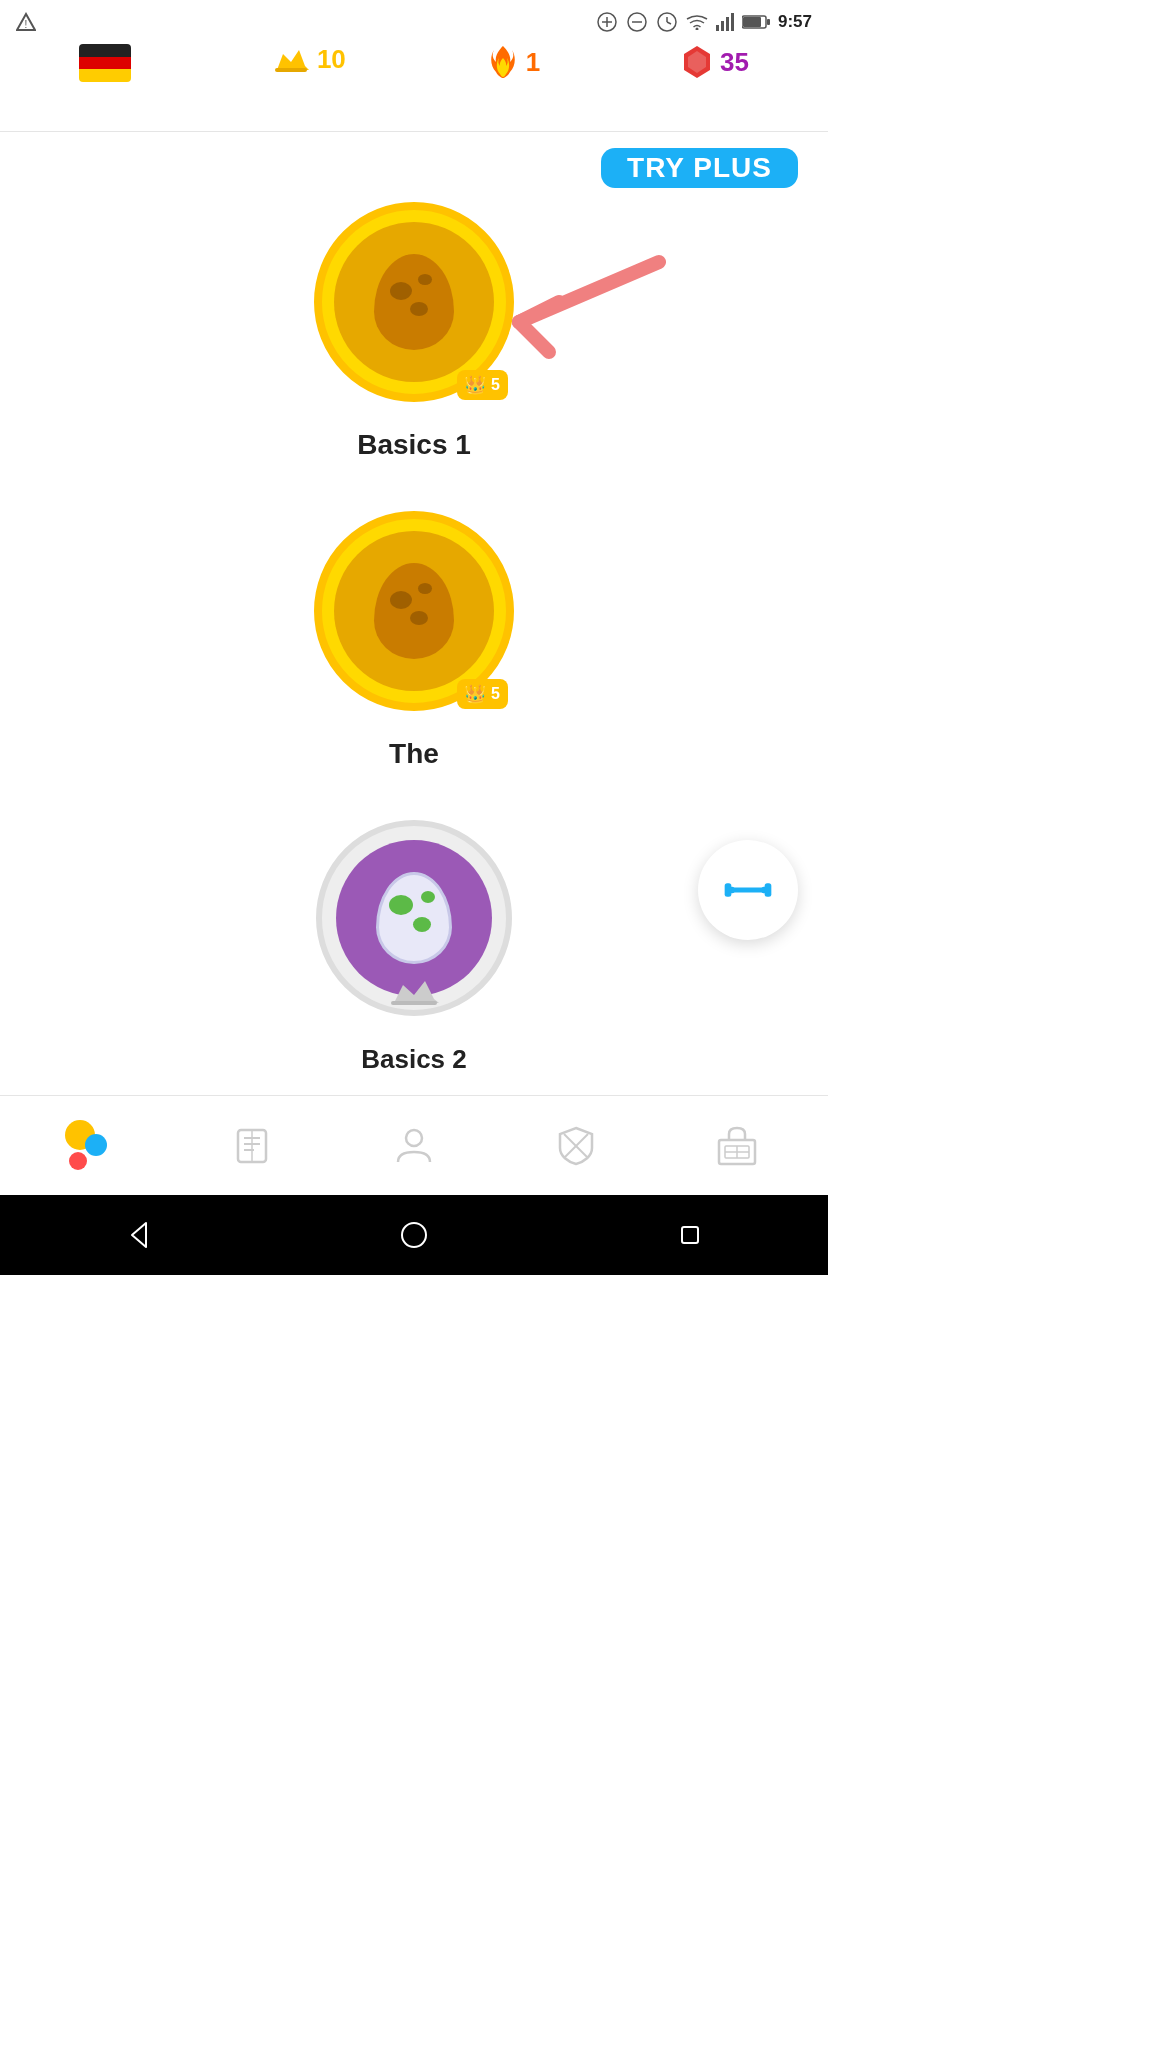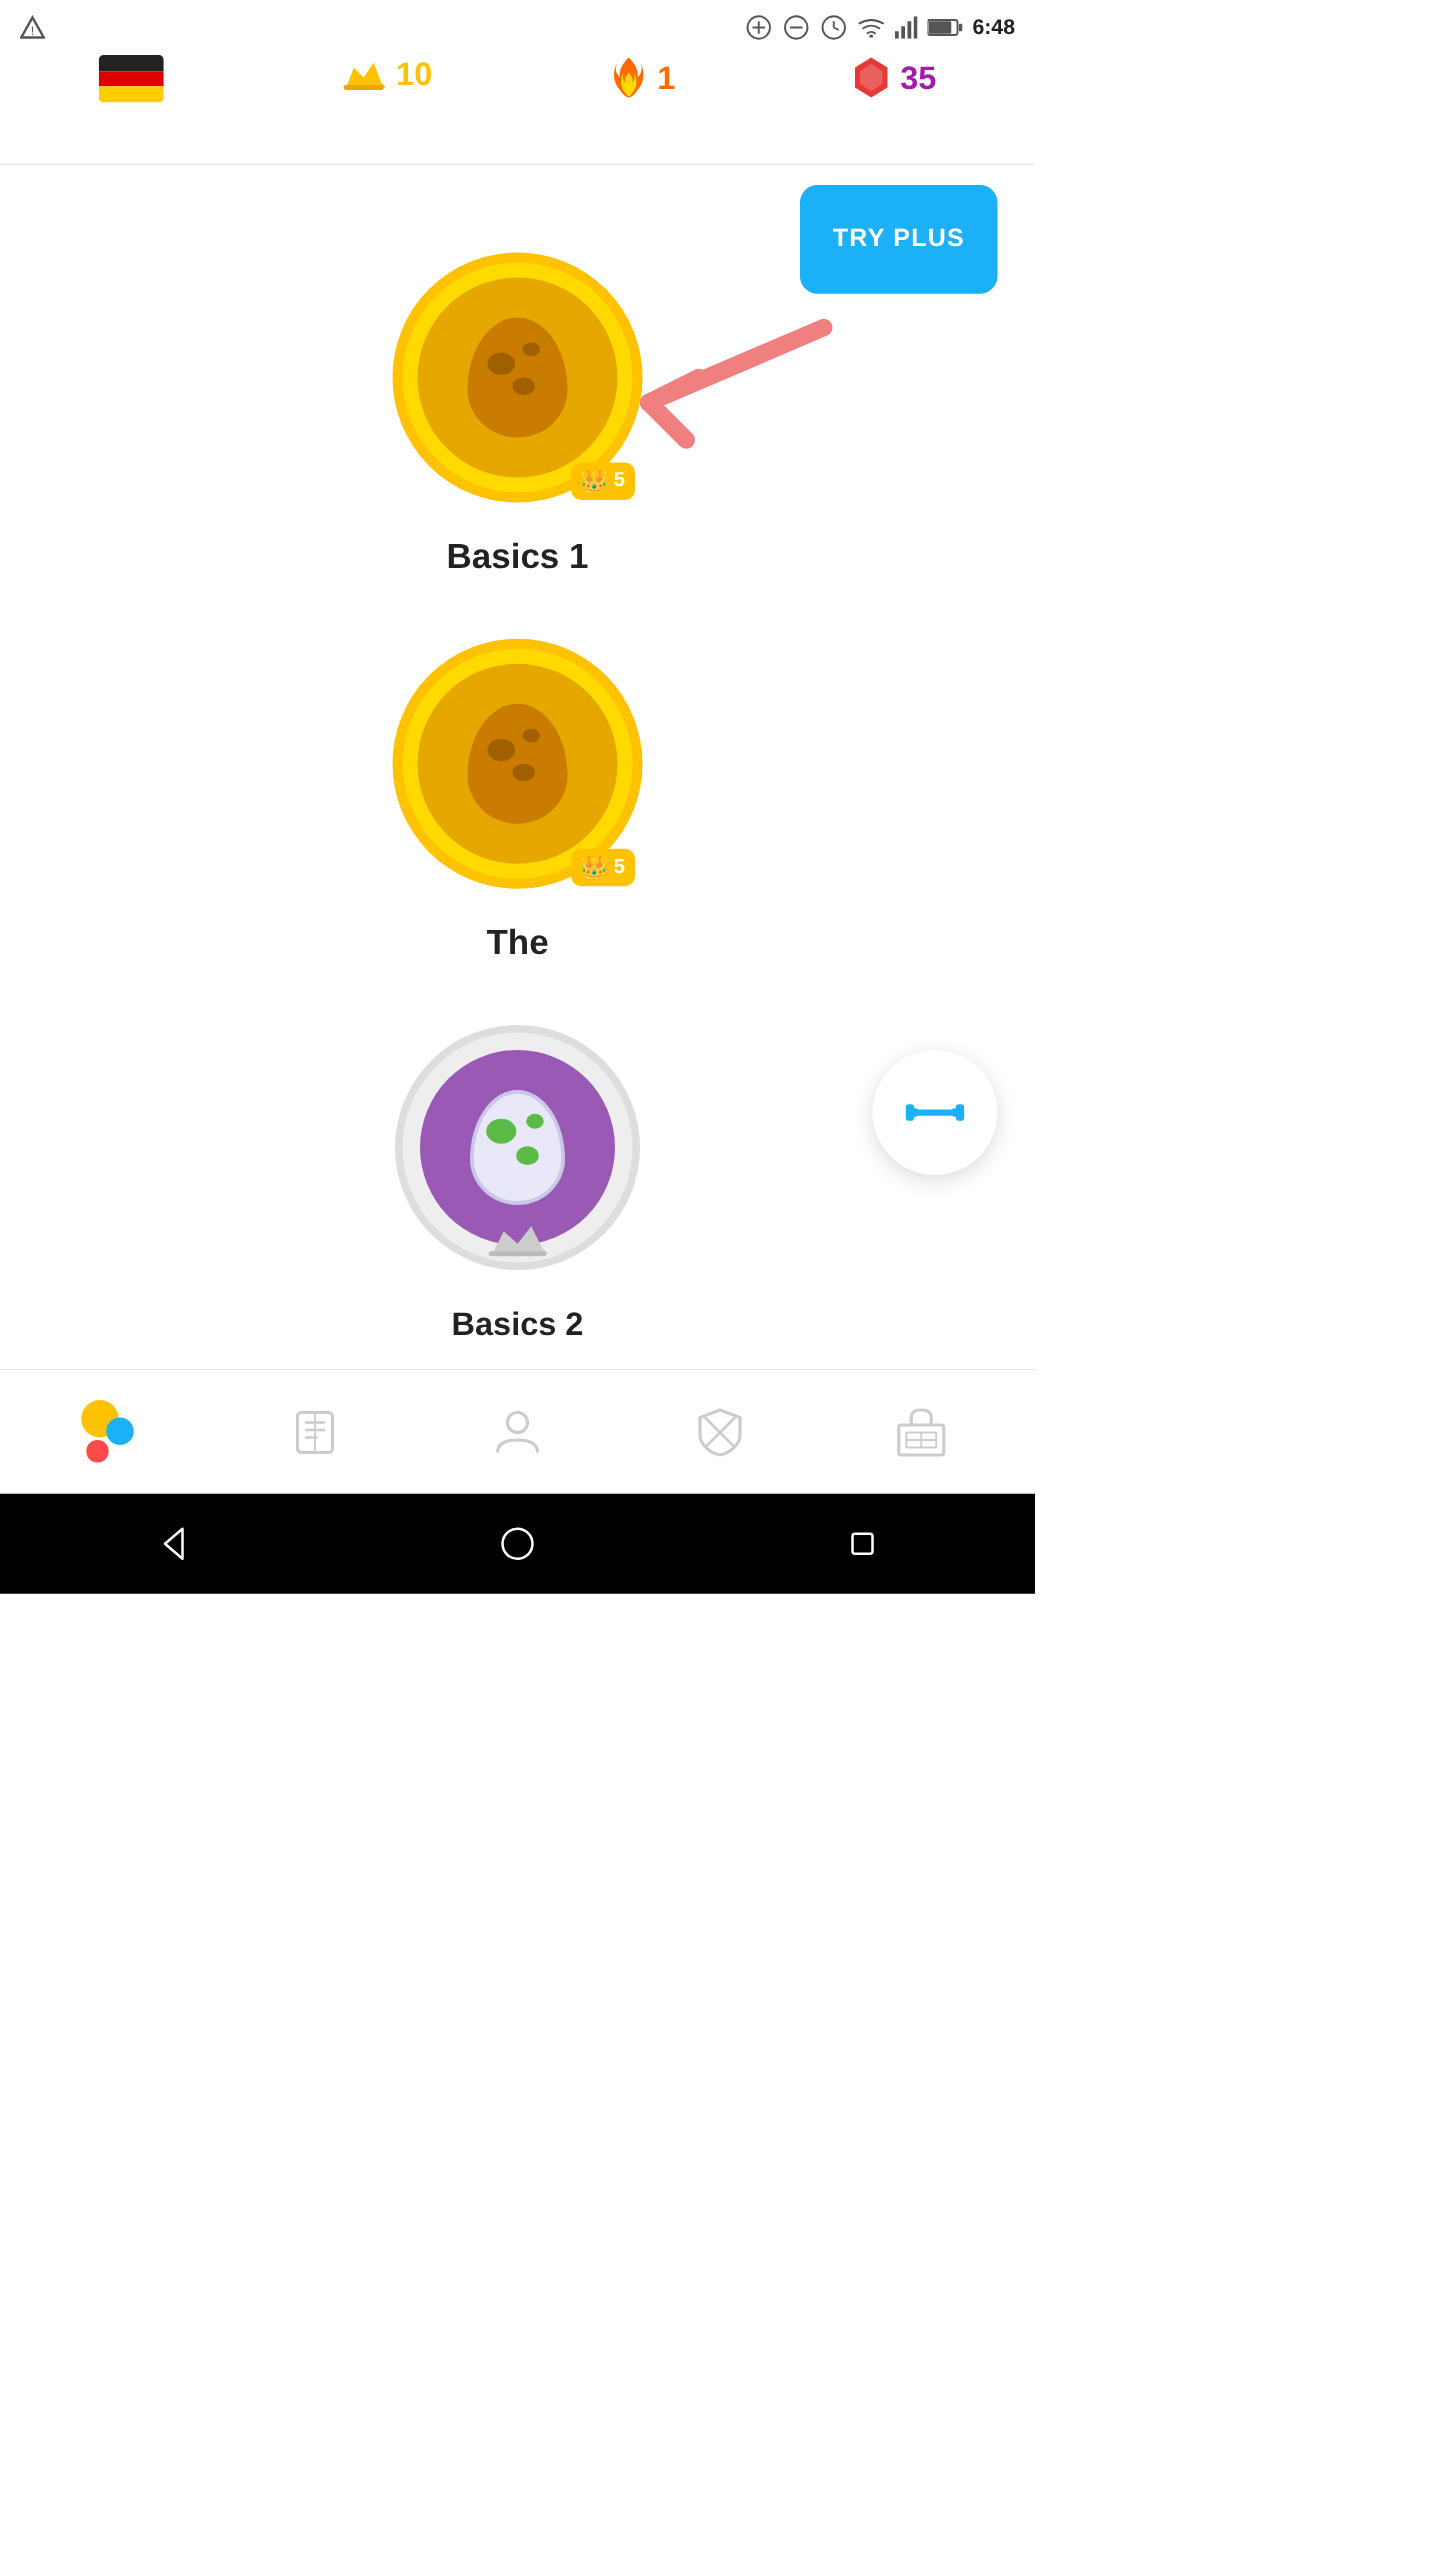--- a/index.html
+++ b/index.html
@@ -68,22 +68,22 @@
 
     
     .try-plus-btn {
       position: absolute;
       top: 16px;
       right: 30px;
       background: #1cb0f6;
       color: #fff;
       border: none;
       border-radius: 14px;
-      padding: 32px 26px;
-      font-size: 20px;
+      padding: 4px 26px;
+      font-size: 28px;
       font-weight: 800;
       letter-spacing: 1px;
       cursor: pointer;
       z-index: 10;
     }
 
     
     .lesson-unit {
       display: flex;
       flex-direction: column;
@@ -349,21 +349,21 @@
       <rect x="0" y="12" width="3" height="6" fill="#555"></rect>
       <rect x="5" y="8" width="3" height="10" fill="#555"></rect>
       <rect x="10" y="4" width="3" height="14" fill="#555"></rect>
       <rect x="15" y="0" width="3" height="18" fill="#555"></rect>
     </svg>
     <svg width="28" height="16" viewBox="0 0 28 16">
       <rect x="0" y="2" width="24" height="12" rx="2" fill="none" stroke="#555" stroke-width="1.5"></rect>
       <rect x="1" y="3" width="18" height="10" rx="1" fill="#555"></rect>
       <rect x="25" y="5" width="3" height="6" rx="1" fill="#555"></rect>
     </svg>
-    <span style="font-size:17px;font-weight:700;color:#222;">6:48</span>
+    <span style="font-size:17px;font-weight:700;color:#222;">9:57</span>
   </div>
 </div>
 
 <div class="app-header">
   <div class="header-item">
     <div class="flag-icon">
       <div class="flag-black"></div>
       <div class="flag-red"></div>
       <div class="flag-gold"></div>
     </div>

